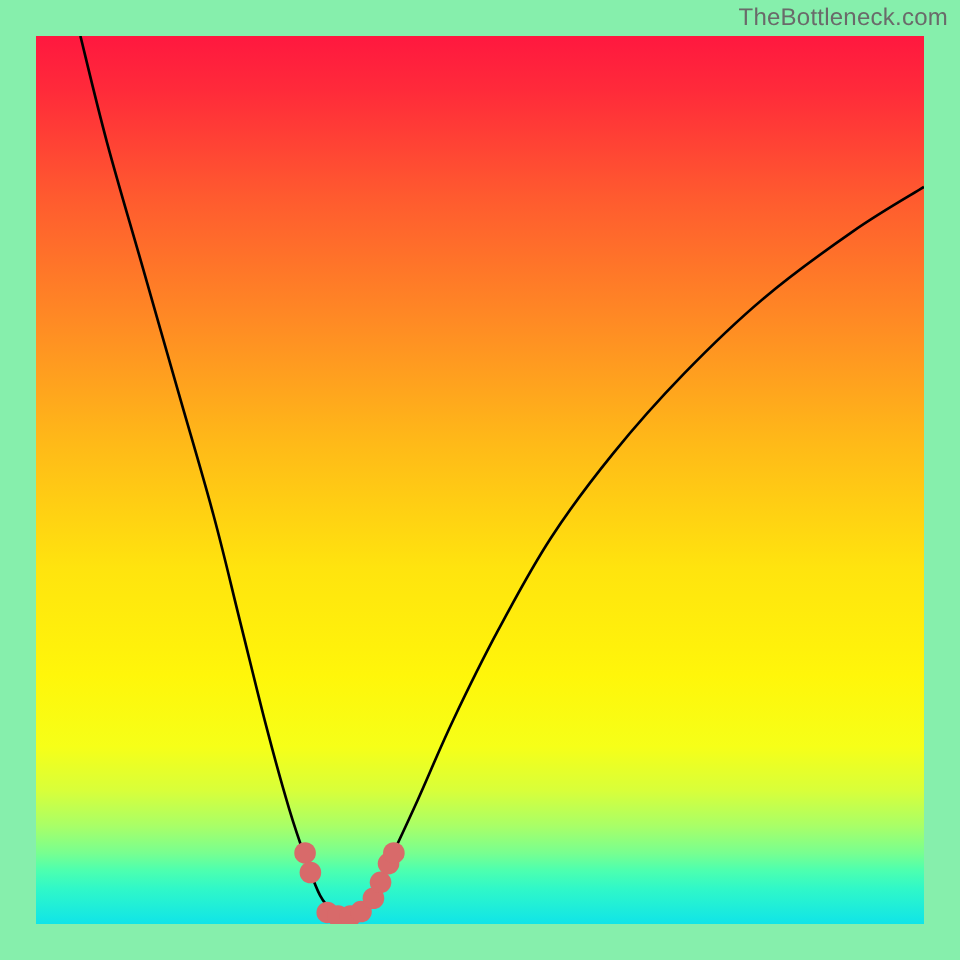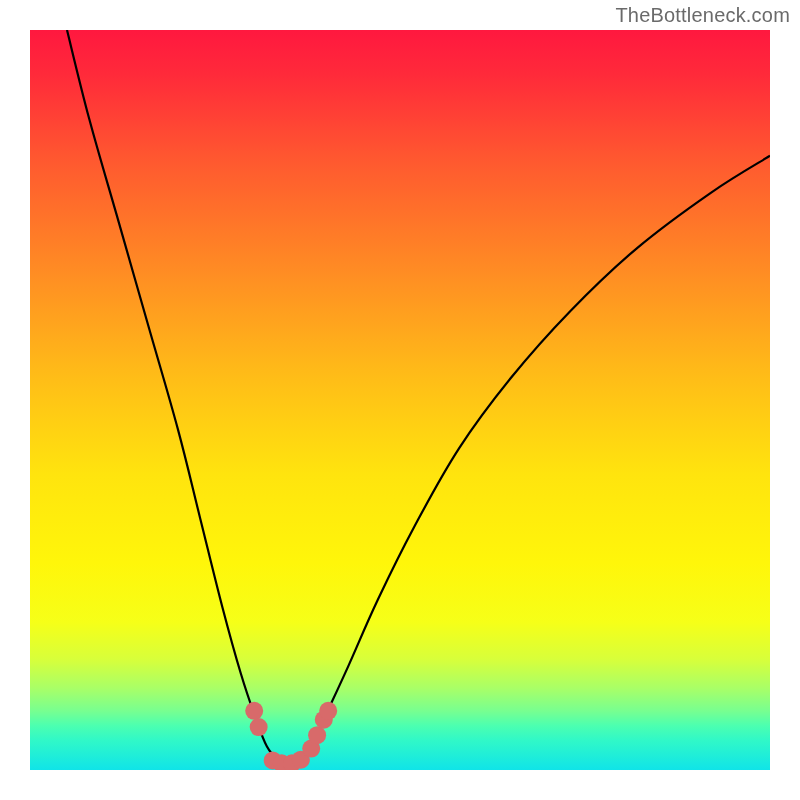--- a/index.html
+++ b/index.html
@@ -10,21 +10,21 @@
     overflow: hidden;
     background: #000;
     font-family: Arial, Helvetica, sans-serif;
   }
   .frame {
     position: absolute;
     left: 0;
     top: 0;
     width: 800px;
     height: 800px;
-    background: #ffffff;
+    background: #86efac;
   }
   .plot {
     position: absolute;
     left: 30px;
     top: 30px;
     width: 740px;
     height: 740px;
     overflow: hidden;
   }
   .gradient {

